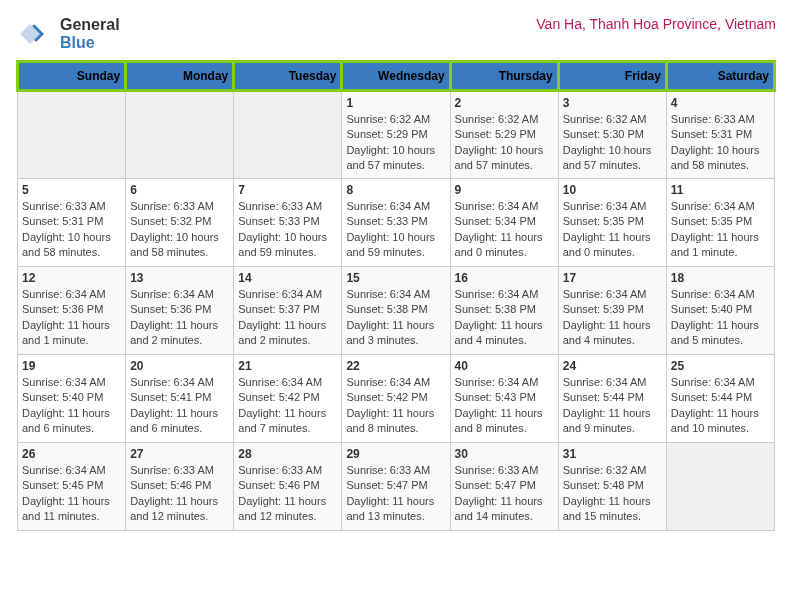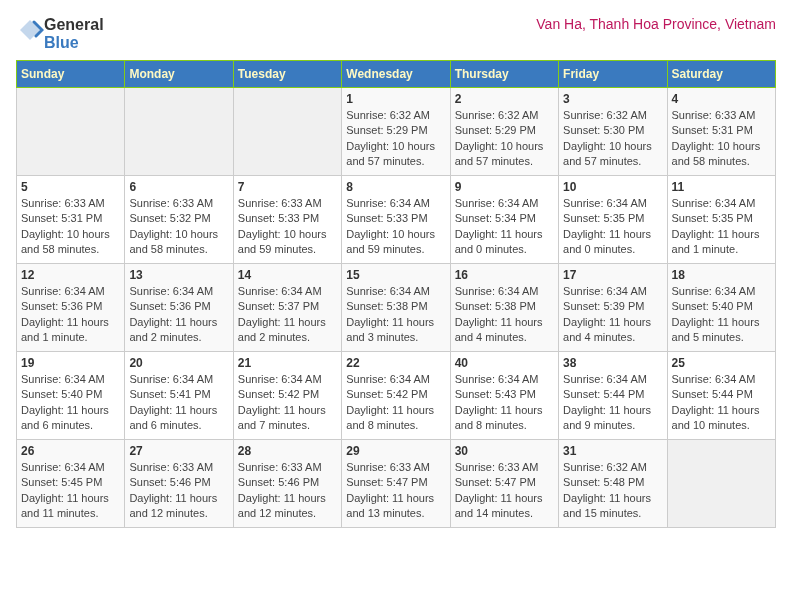--- a/index.html
+++ b/index.html
@@ -11,21 +11,22 @@
       padding: 16px;
     }
     .header-area {
       display: flex;
       align-items: flex-start;
       justify-content: space-between;
       margin-bottom: 8px;
     }
     .logo {
       display: flex;
-      gap: 0;
+      align-items: center;
+      gap: 16px;
     }
     .logo-icon {
       width: 28px;
       height: 28px;
     }
     .title-area {
       text-align: right;
     }
     .month-title {
       font-size: 32px;
@@ -36,26 +37,26 @@
       font-size: 14px;
       color: #be185d;
     }
     .calendar {
       width: 100%;
       border-collapse: collapse;
       table-layout: fixed;
     }
     .calendar thead tr th {
       background: #3a7abf;
-      color: #fef9c3;
+      color: #000000;
       font-size: 12px;
       font-weight: bold;
       padding: 6px 4px;
-      text-align: left;
-      border: 1px solid #84cc16;
+      text-align: right;
+      border: 3px solid #84cc16;
     }
     .calendar tbody tr td {
       border: 1px solid #ccc;
       vertical-align: top;
       padding: 4px;
       font-size: 10px;
       color: #333;
       background: #fff;
       height: 88px;
     }
@@ -275,21 +276,21 @@
 and 8 minutes.</div>
         </td>
         <td>
           <div class="day-number">40</div>
           <div class="day-info" style="white-space: pre-line;">Sunrise: 6:34 AM
 Sunset: 5:43 PM
 Daylight: 11 hours
 and 8 minutes.</div>
         </td>
         <td>
-          <div class="day-number">38</div>
+          <div class="day-number">24</div>
           <div class="day-info" style="white-space: pre-line;">Sunrise: 6:34 AM
 Sunset: 5:44 PM
 Daylight: 11 hours
 and 9 minutes.</div>
         </td>
         <td>
           <div class="day-number">25</div>
           <div class="day-info" style="white-space: pre-line;">Sunrise: 6:34 AM
 Sunset: 5:44 PM
 Daylight: 11 hours

